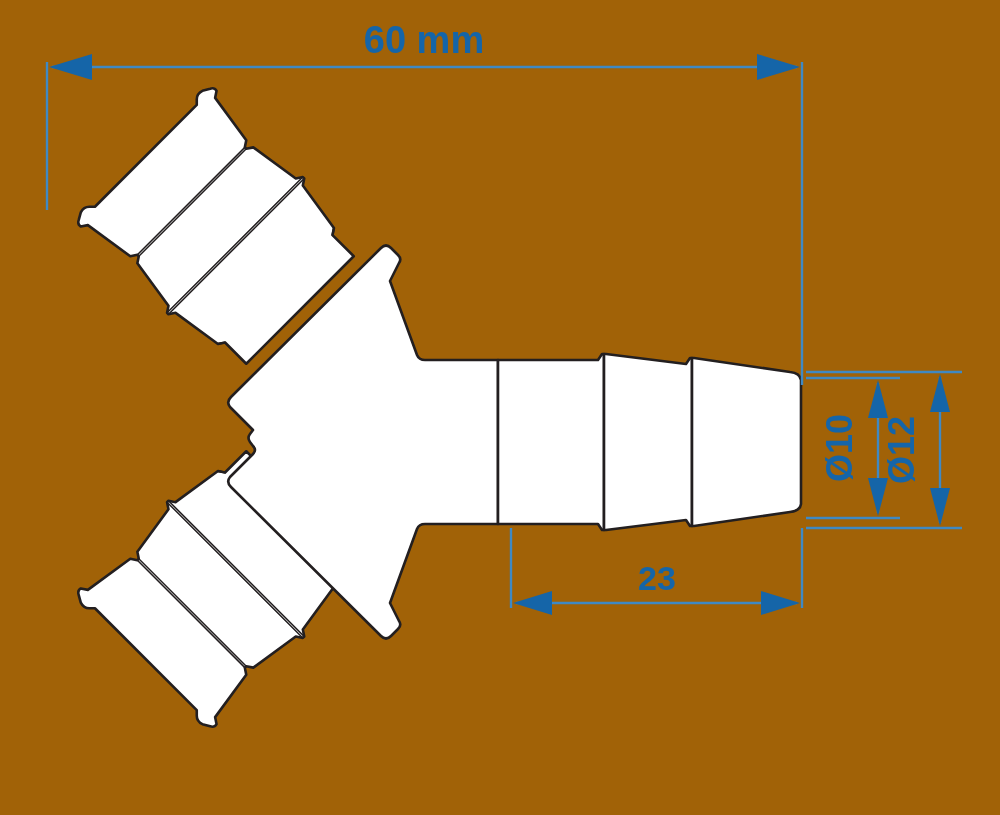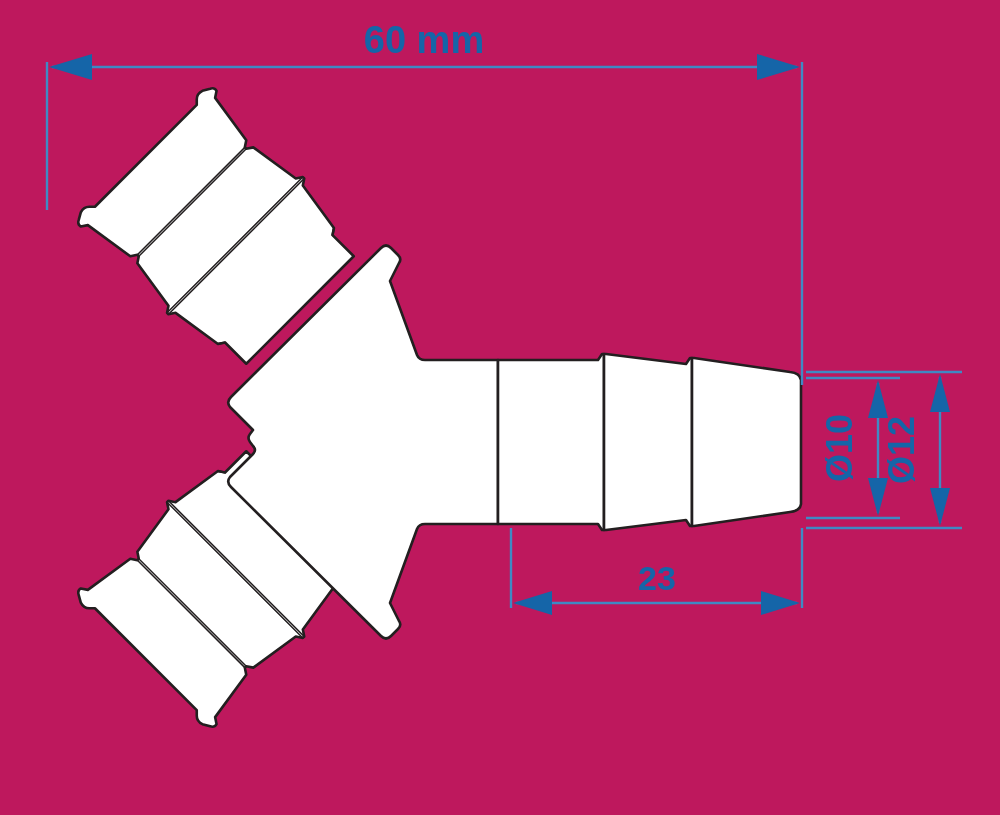--- a/index.html
+++ b/index.html
@@ -8,21 +8,21 @@
     padding: 0;
     background: #ffffff;
   }
   body {
     font-family: "Liberation Sans", sans-serif;
   }
   #drawing-root {
     position: relative;
     width: 1000px;
     height: 815px;
-    background: #be185d;
+    background: #a16207;
     overflow: hidden;
   }
   #drawing-svg {
     position: absolute;
     left: 0;
     top: 0;
     width: 1000px;
     height: 815px;
     display: block;
   }

